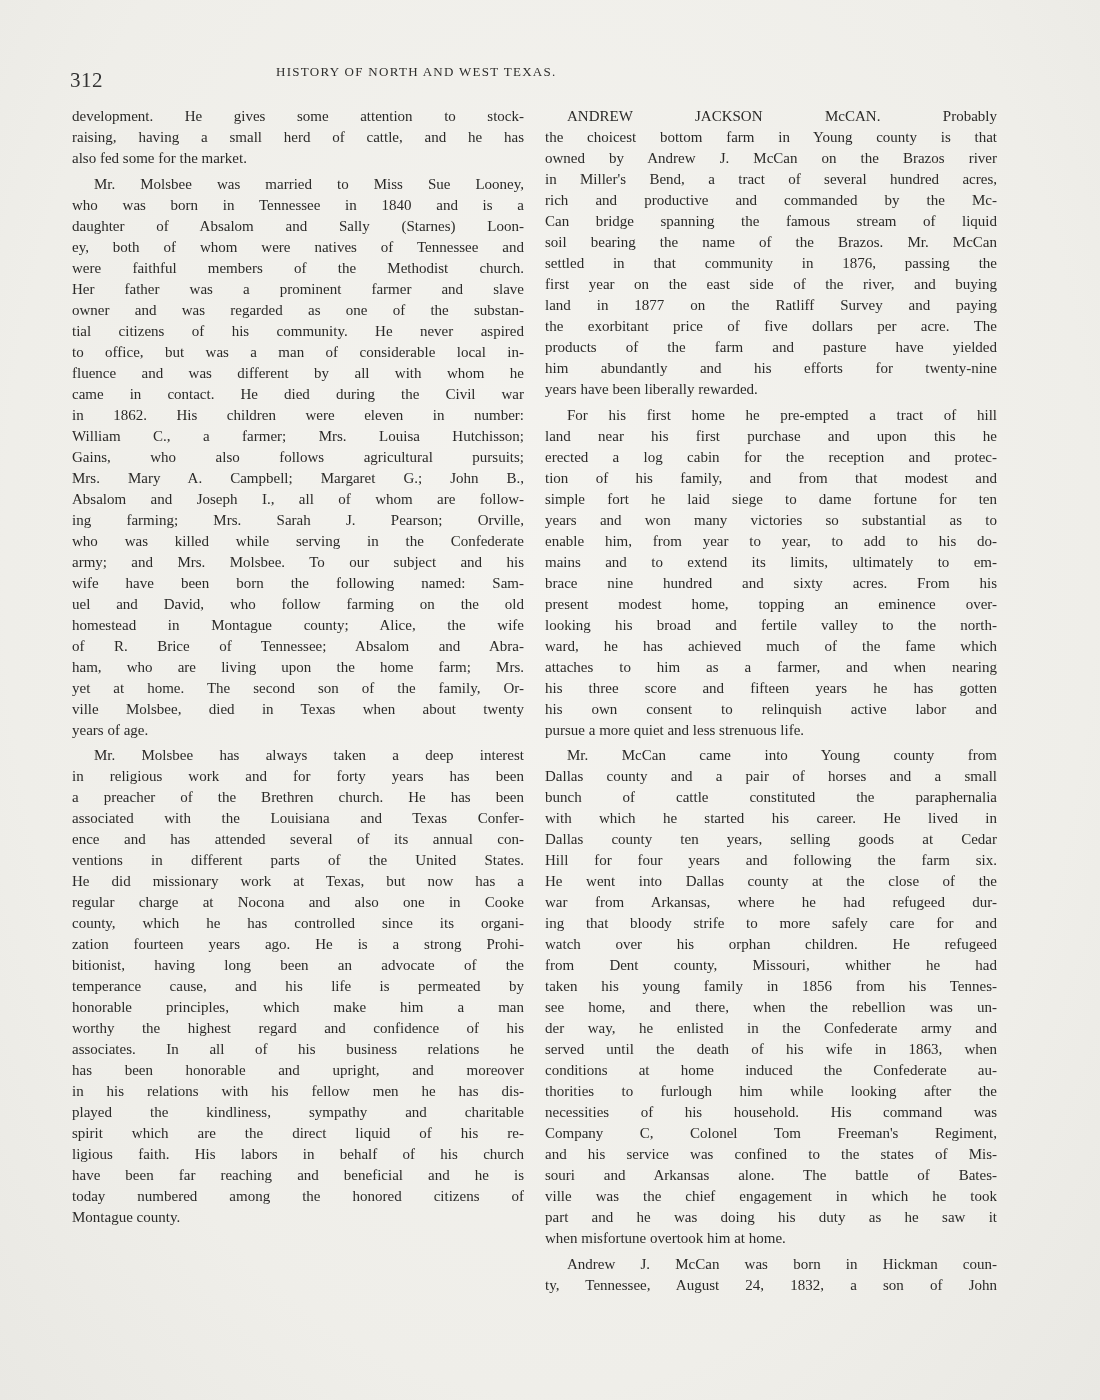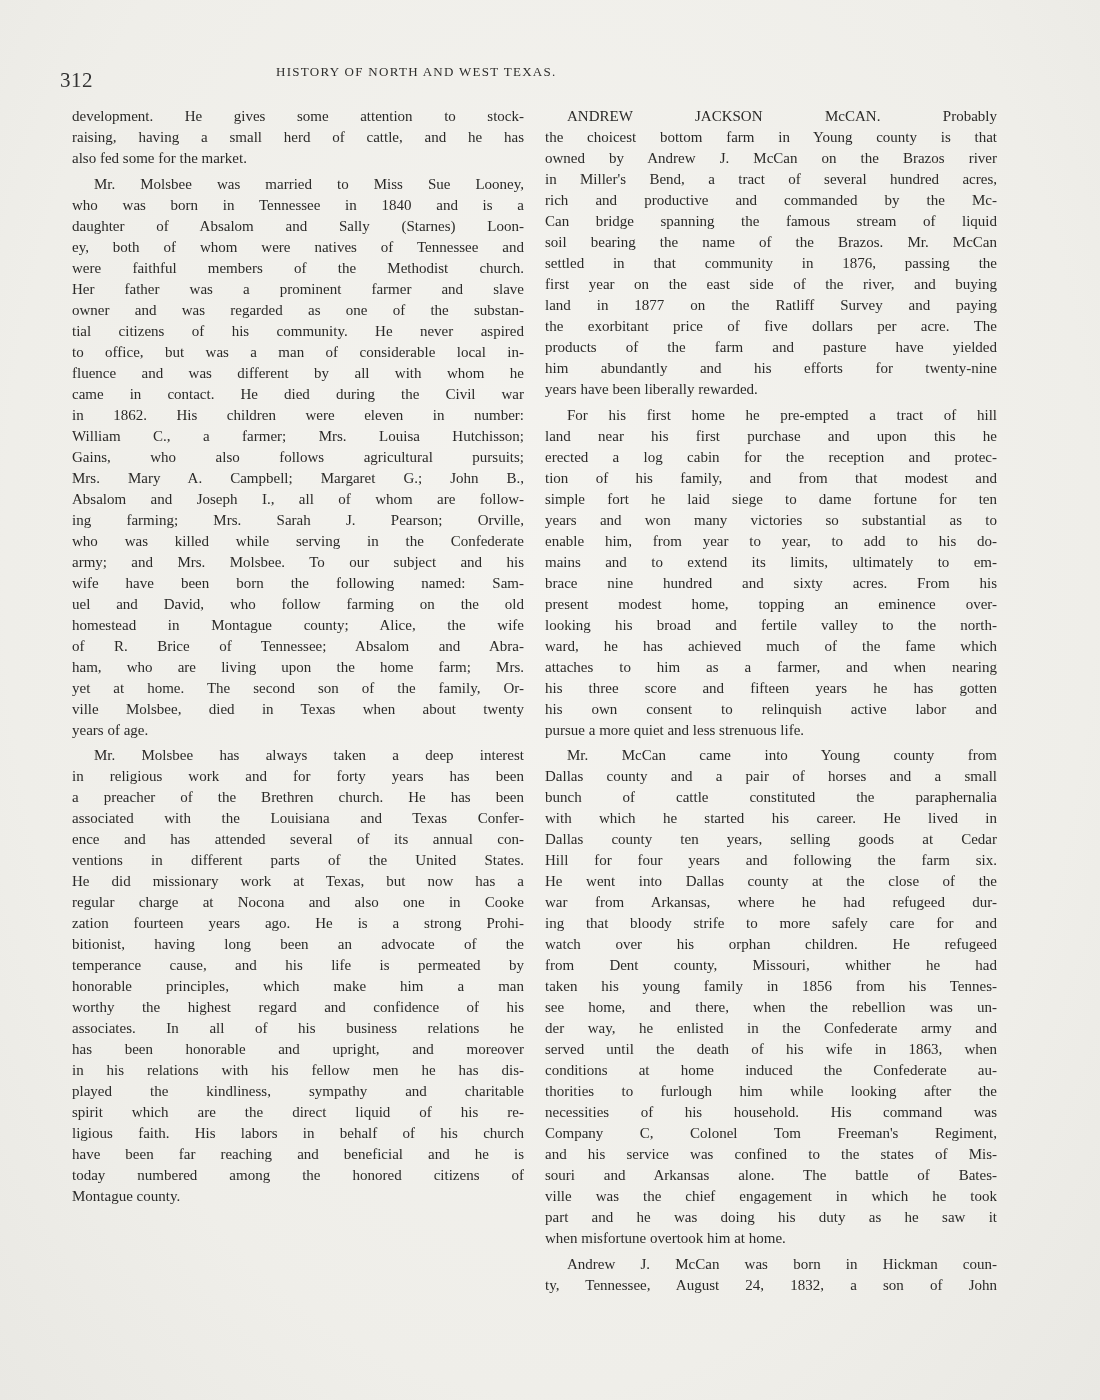--- a/index.html
+++ b/index.html
@@ -24,21 +24,21 @@
     }
     .running-head {
       position: absolute;
       top: 62px;
       left: 60px;
       width: 990px;
       height: 30px;
     }
     .page-number {
       position: absolute;
-      left: 0;
+      left: 10px;
       top: 6px;
       font-size: 21px;
       letter-spacing: 0.5px;
       color: #333;
     }
     .head-title {
       position: absolute;
       left: 216px;
       top: 2px;
       font-size: 13px;
@@ -120,20 +120,21 @@
       <div class="para-gap"></div>
       <div class="paragraph">
         <span class="line indent">Mr. Molsbee has always taken a deep interest</span>
         <span class="line">in religious work and for forty years has been</span>
         <span class="line">a preacher of the Brethren church. He has been</span>
         <span class="line">associated with the Louisiana and Texas Confer-</span>
         <span class="line">ence and has attended several of its annual con-</span>
         <span class="line">ventions in different parts of the United States.</span>
         <span class="line">He did missionary work at Texas, but now has a</span>
         <span class="line">regular charge at Nocona and also one in Cooke</span>
+        <span class="line">county, which he has controlled since its organi-</span>
         <span class="line">zation fourteen years ago. He is a strong Prohi-</span>
         <span class="line">bitionist, having long been an advocate of the</span>
         <span class="line">temperance cause, and his life is permeated by</span>
         <span class="line">honorable principles, which make him a man</span>
         <span class="line">worthy the highest regard and confidence of his</span>
         <span class="line">associates. In all of his business relations he</span>
         <span class="line">has been honorable and upright, and moreover</span>
         <span class="line">in his relations with his fellow men he has dis-</span>
         <span class="line">played the kindliness, sympathy and charitable</span>
         <span class="line">spirit which are the direct liquid of his re-</span>

